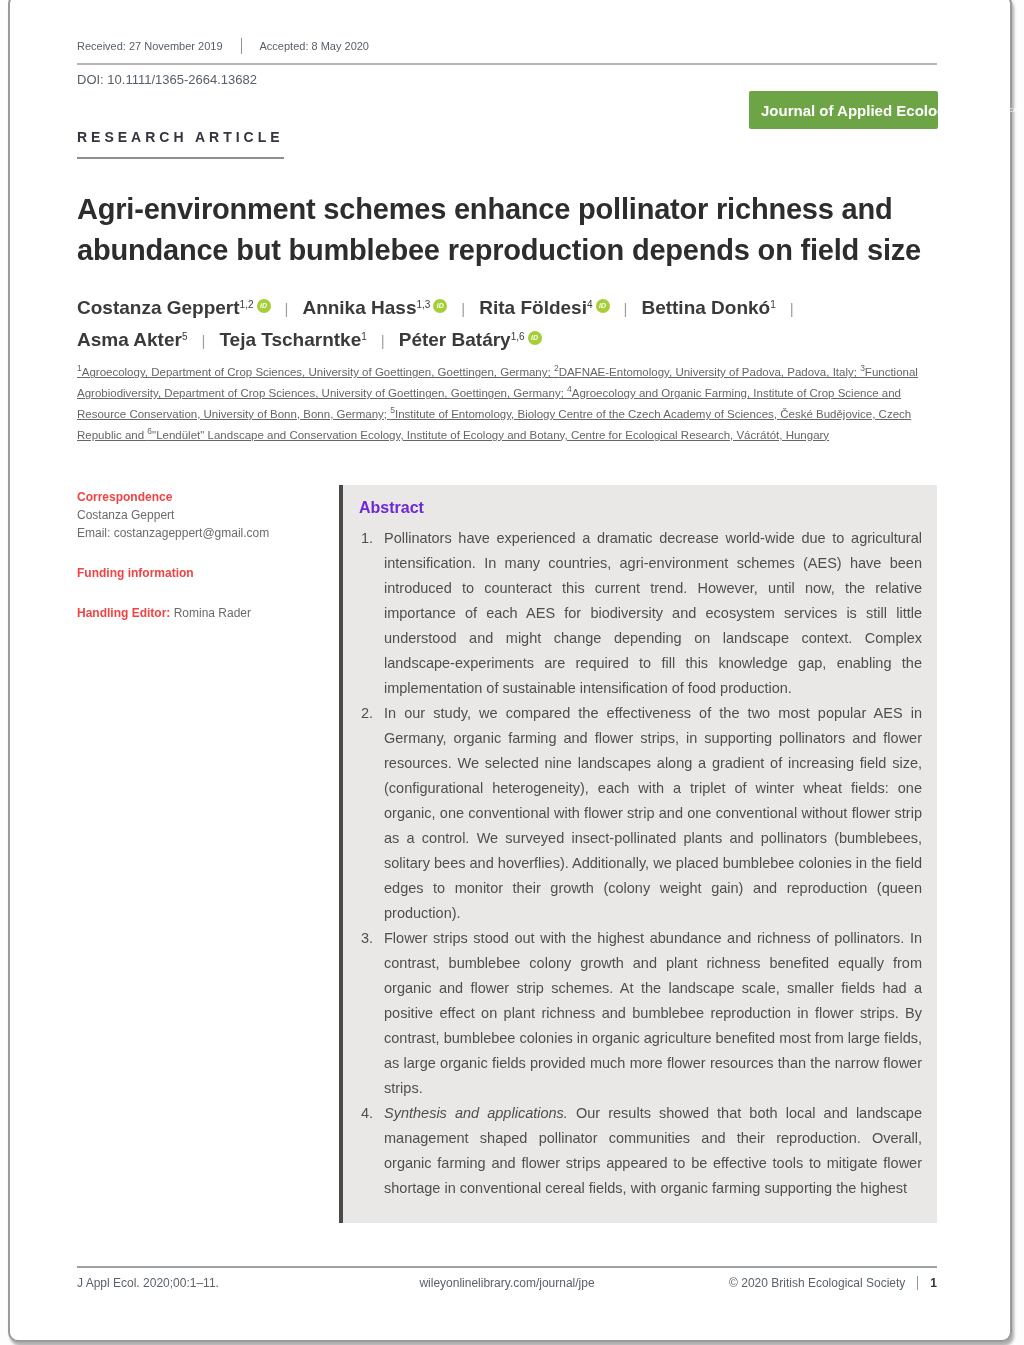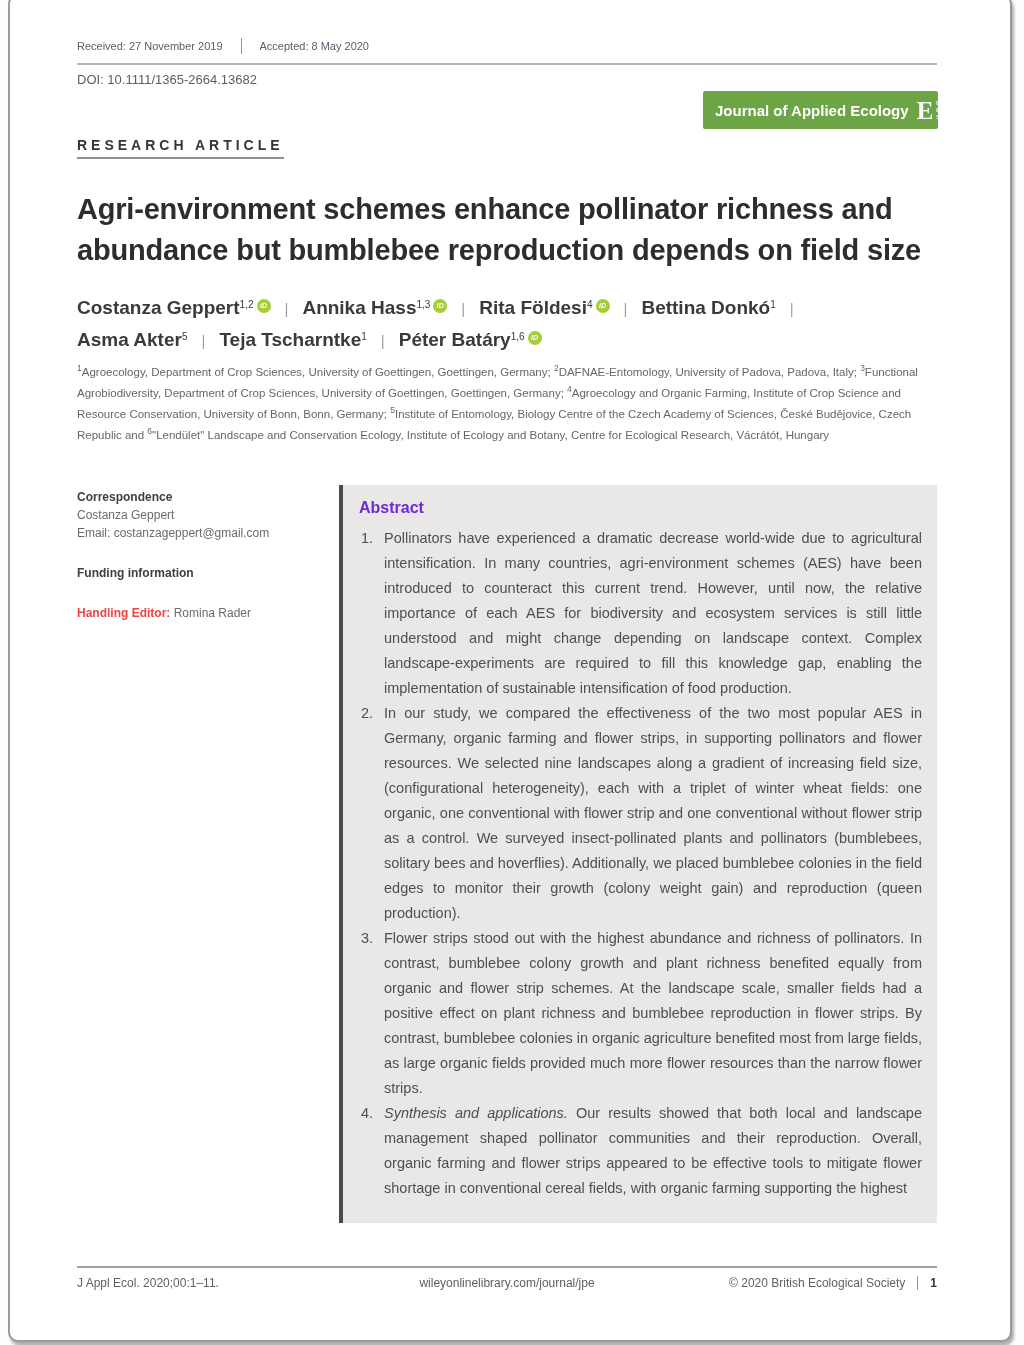--- a/index.html
+++ b/index.html
@@ -17,24 +17,24 @@
     border-bottom:2px solid #b5b5b5; padding-bottom:9px;
     color:#57606a; font-size:11px;
   }
   .received-row .sep { width:1px; height:16px; background:#8c98a0; margin:0 18px; }
   .doi-row { margin-top:7px; color:#57606a; font-size:13px; }
 
   .type-row { position:relative; height:64px; margin-top:8px; }
   .article-type {
     position:absolute; left:0; bottom:0;
     font-size:14px; font-weight:bold; letter-spacing:4px; color:#34343f;
-    border-bottom:2px solid #8f8f8f; padding-bottom:4px;
+    border-bottom:2px solid #8f8f8f; padding-bottom:12px;
   }
   .badge {
-    position:absolute; right:-1px; top:-4px; width:235px; height:38px;
+    position:absolute; right:-1px; top:-4px; width:189px; height:38px;
     background:#6da445; border-radius:2px; display:flex; align-items:center;
     padding:0 6px 0 12px; gap:8px;
   }
   .badge-name { color:#ffffff; font-weight:bold; font-size:15px; white-space:nowrap; flex:1; text-align:center; }
   .bes-logo { display:flex; align-items:center; gap:3px; }
   .bes-e { color:#ffffff; font-weight:bold; font-size:25px; line-height:1; font-family:"Liberation Serif", serif; }
   .bes-lines { display:flex; flex-direction:column; }
   .bes-lines span { color:#ffffff; font-size:5px; font-weight:bold; letter-spacing:0.5px; line-height:7px; }
 
   
@@ -44,27 +44,27 @@
   .a-name { font-size:19px; font-weight:bold; color:#3a3a3a; }
   .author sup { font-size:10px; font-weight:normal; color:#3a3a3a; }
   .a-sep { color:#9aa0a6; font-size:15px; margin:0 14px; }
   .orcid {
     display:inline-flex; width:14px; height:14px; border-radius:50%;
     background:#a6ce39; align-items:center; justify-content:center;
     margin-left:3px; vertical-align:super; cursor:pointer;
   }
   .orcid-id { color:#ffffff; font-size:7px; font-weight:bold; font-style:italic; }
 
-  .affiliations { margin-top:4px; font-size:11.5px; color:#666666; line-height:1.65; width:860px; }
+  .affiliations { margin-top:4px; font-size:11.5px; color:#666666; line-height:1.65; width:860px;text-decoration:underline; }
   .affiliations sup { font-size:8.5px; color:#666666; }
 
   
   .main-row { display:flex; margin-top:40px; align-items:flex-start; }
   .sidebar { width:240px; flex:none; font-size:12px; color:#6b6b6b; line-height:1.5; padding-top:3px; }
-  .sidebar h4 { font-size:12px; color:#404040; font-weight:bold; }
+  .sidebar h4 { font-size:12px; color:#ef4444; font-weight:bold; }
   .sidebar .block { margin-bottom:22px; }
   .sidebar .editor-label { font-weight:bold; color:#ef4444; }
   .email-link { color:#6b6b6b; text-decoration:none; cursor:pointer; }
 
   .abstract-box {
     margin-left:22px; flex:1; background:#e9e8e6; border-left:4px solid #4a4a4a;
     padding:14px 15px 22px 16px; min-height:723px;
   }
   .abstract-box h3 { font-size:16px; color:#6d28d9; font-weight:bold; margin-bottom:9px; }
   .abs-item { position:relative; padding-left:25px; font-size:14.5px; color:#4f4f4f; line-height:25px; text-align:justify; }

